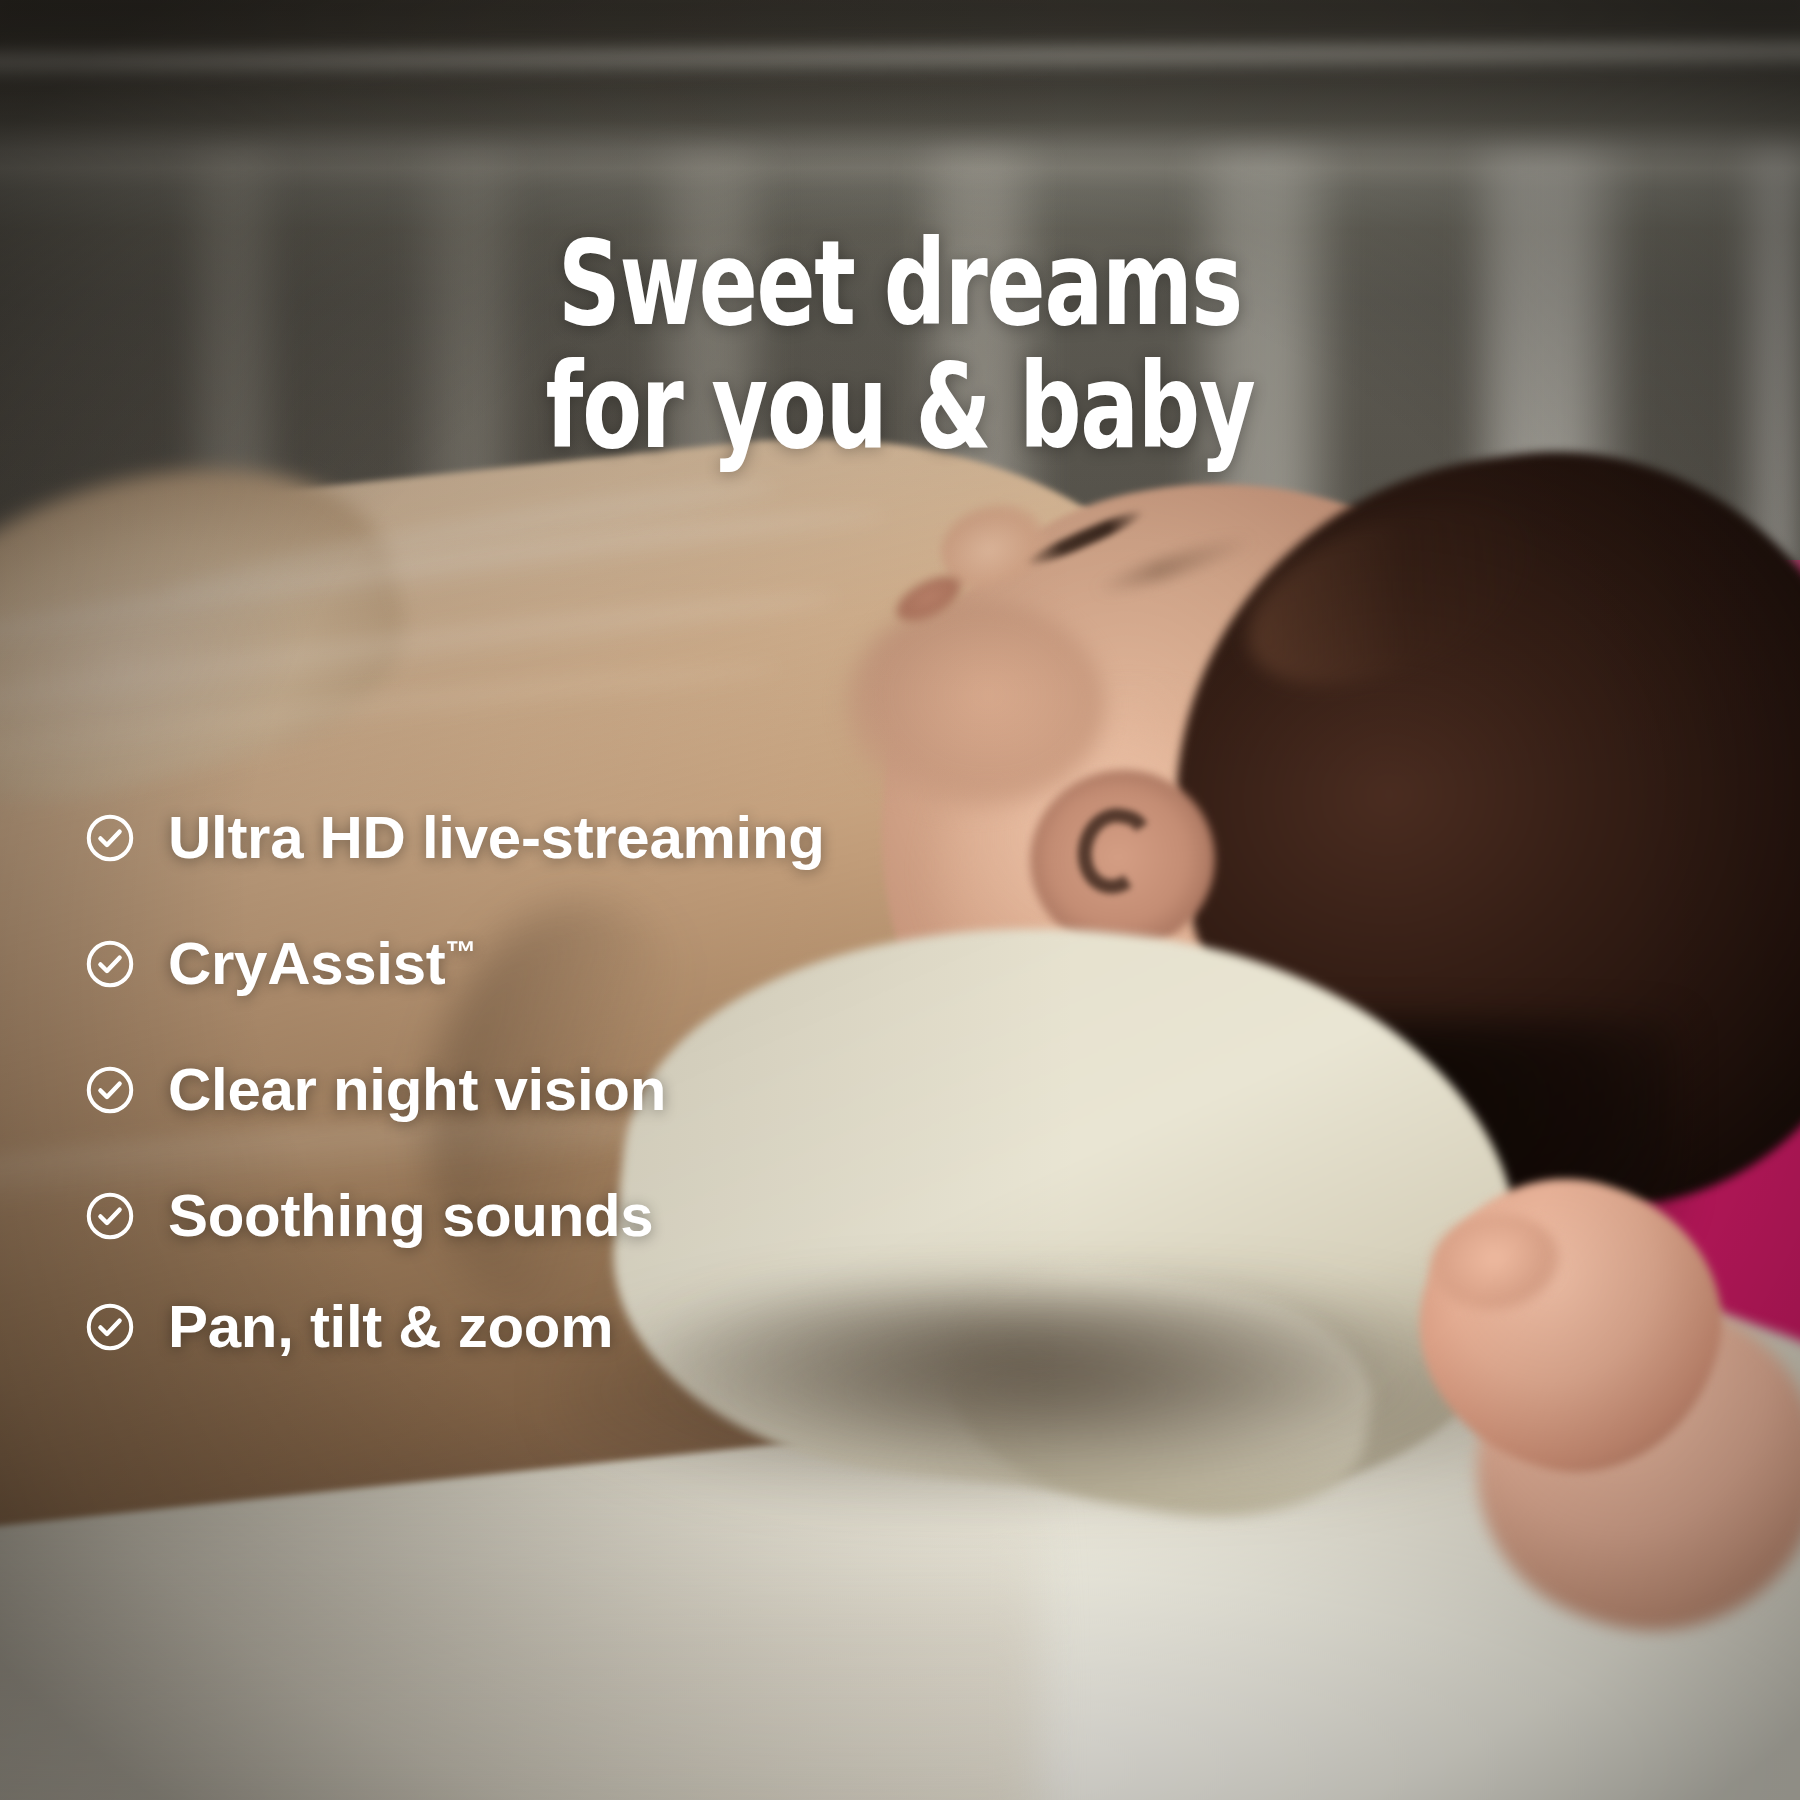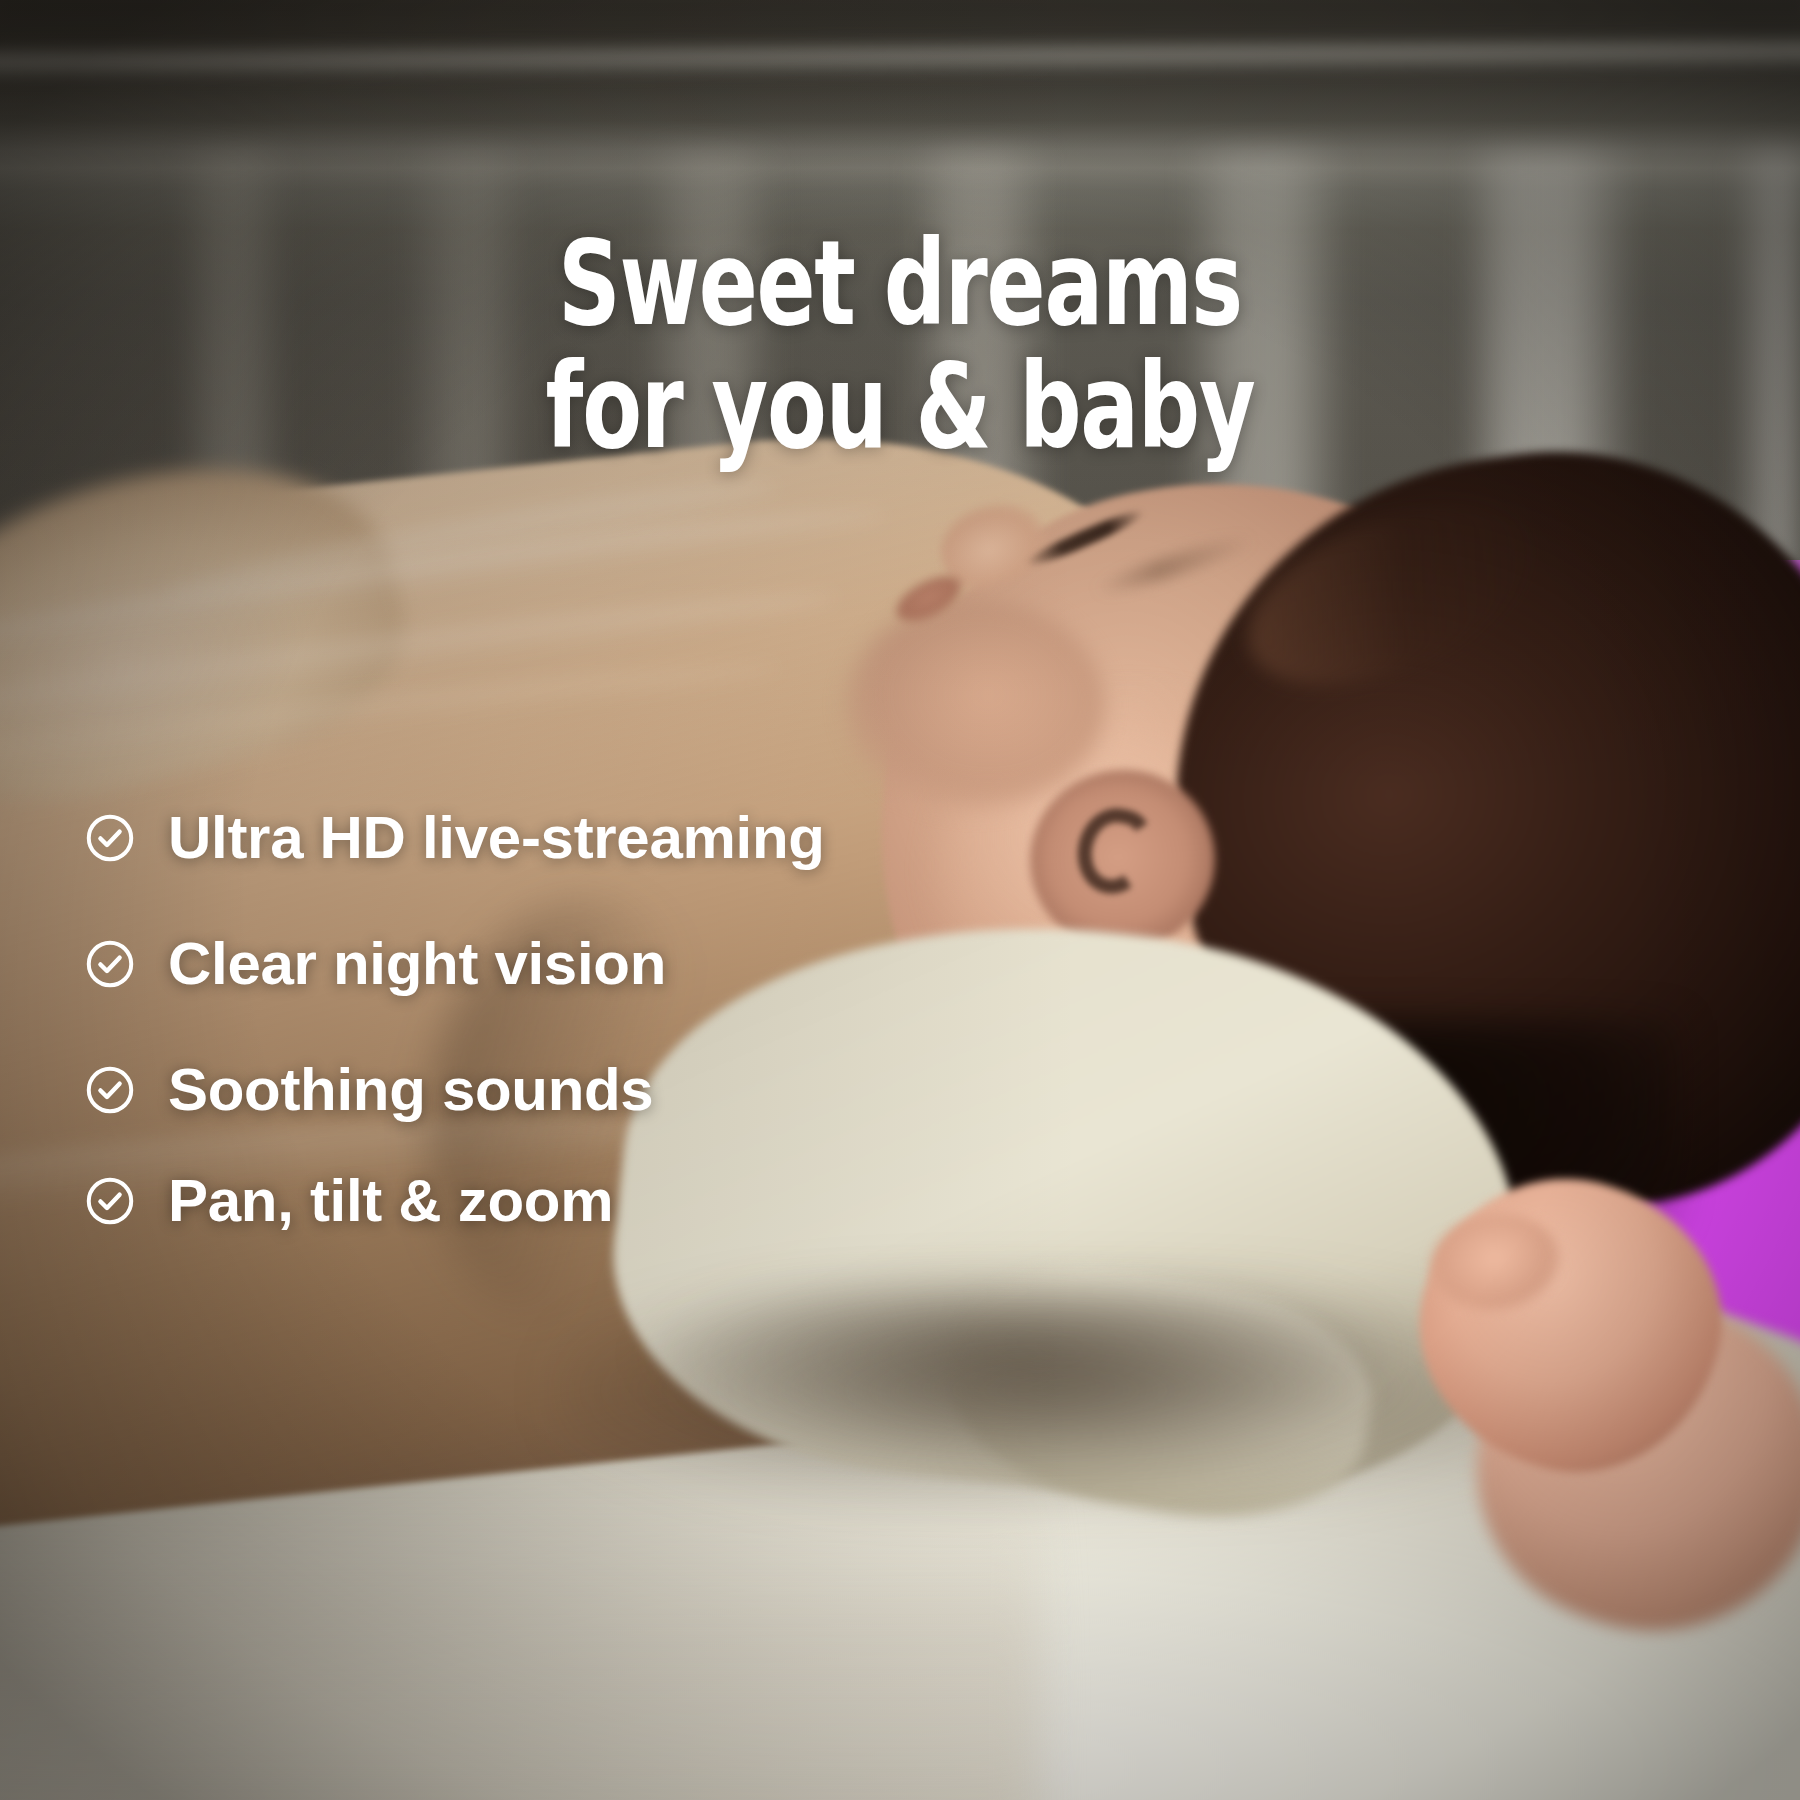--- a/index.html
+++ b/index.html
@@ -8,21 +8,21 @@
     background: #000;
   }
   * { box-sizing: border-box; }
 
   .stage {
     position: relative;
     width: 1800px;
     height: 1800px;
     overflow: hidden;
     font-family: "Liberation Sans", sans-serif;
-    background: #d946ef;
+    background: #be185d;
     padding-left: 32px;
   }
 
   
   .photo {
     position: absolute;
     inset: 0;
     overflow: hidden;
   }
 
@@ -503,20 +503,29 @@
       <div class="feature">
         <span class="ic">
           <svg viewBox="0 0 24 24" fill="none" xmlns="http://www.w3.org/2000/svg">
             <circle cx="12" cy="12" r="9.1" stroke="#ffffff" stroke-width="1.7"></circle>
             <path d="M7.9 12.2 L10.7 15.0 L16.1 9.3" stroke="#ffffff" stroke-width="1.9" stroke-linecap="round" stroke-linejoin="round"></path>
           </svg>
         </span>
         <span class="lbl">Ultra HD live-streaming</span>
       </div>
 
+      <div class="feature">
+        <span class="ic">
+          <svg viewBox="0 0 24 24" fill="none" xmlns="http://www.w3.org/2000/svg">
+            <circle cx="12" cy="12" r="9.1" stroke="#ffffff" stroke-width="1.7"></circle>
+            <path d="M7.9 12.2 L10.7 15.0 L16.1 9.3" stroke="#ffffff" stroke-width="1.9" stroke-linecap="round" stroke-linejoin="round"></path>
+          </svg>
+        </span>
+        <span class="lbl"><span>CryAssist</span><sup>™</sup></span>
+      </div>
 
       <div class="feature">
         <span class="ic">
           <svg viewBox="0 0 24 24" fill="none" xmlns="http://www.w3.org/2000/svg">
             <circle cx="12" cy="12" r="9.1" stroke="#ffffff" stroke-width="1.7"></circle>
             <path d="M7.9 12.2 L10.7 15.0 L16.1 9.3" stroke="#ffffff" stroke-width="1.9" stroke-linecap="round" stroke-linejoin="round"></path>
           </svg>
         </span>
         <span class="lbl">Clear night vision</span>
       </div>

